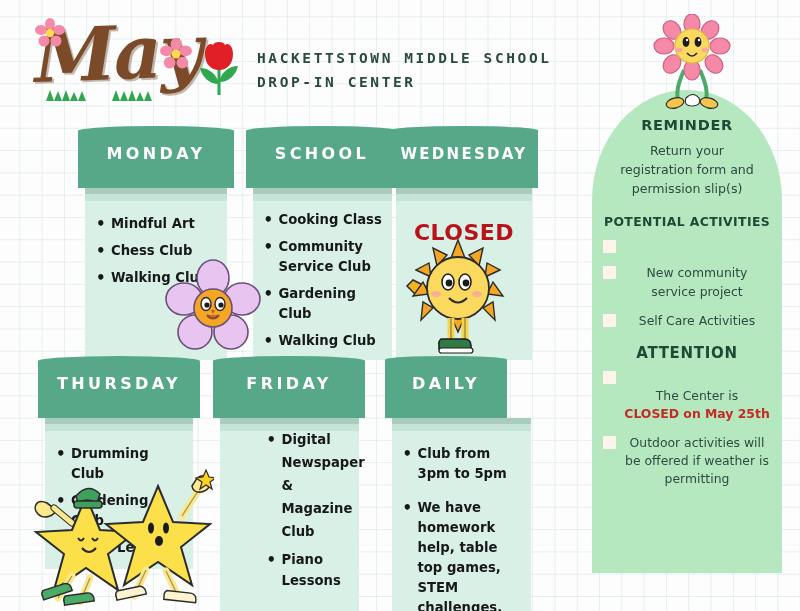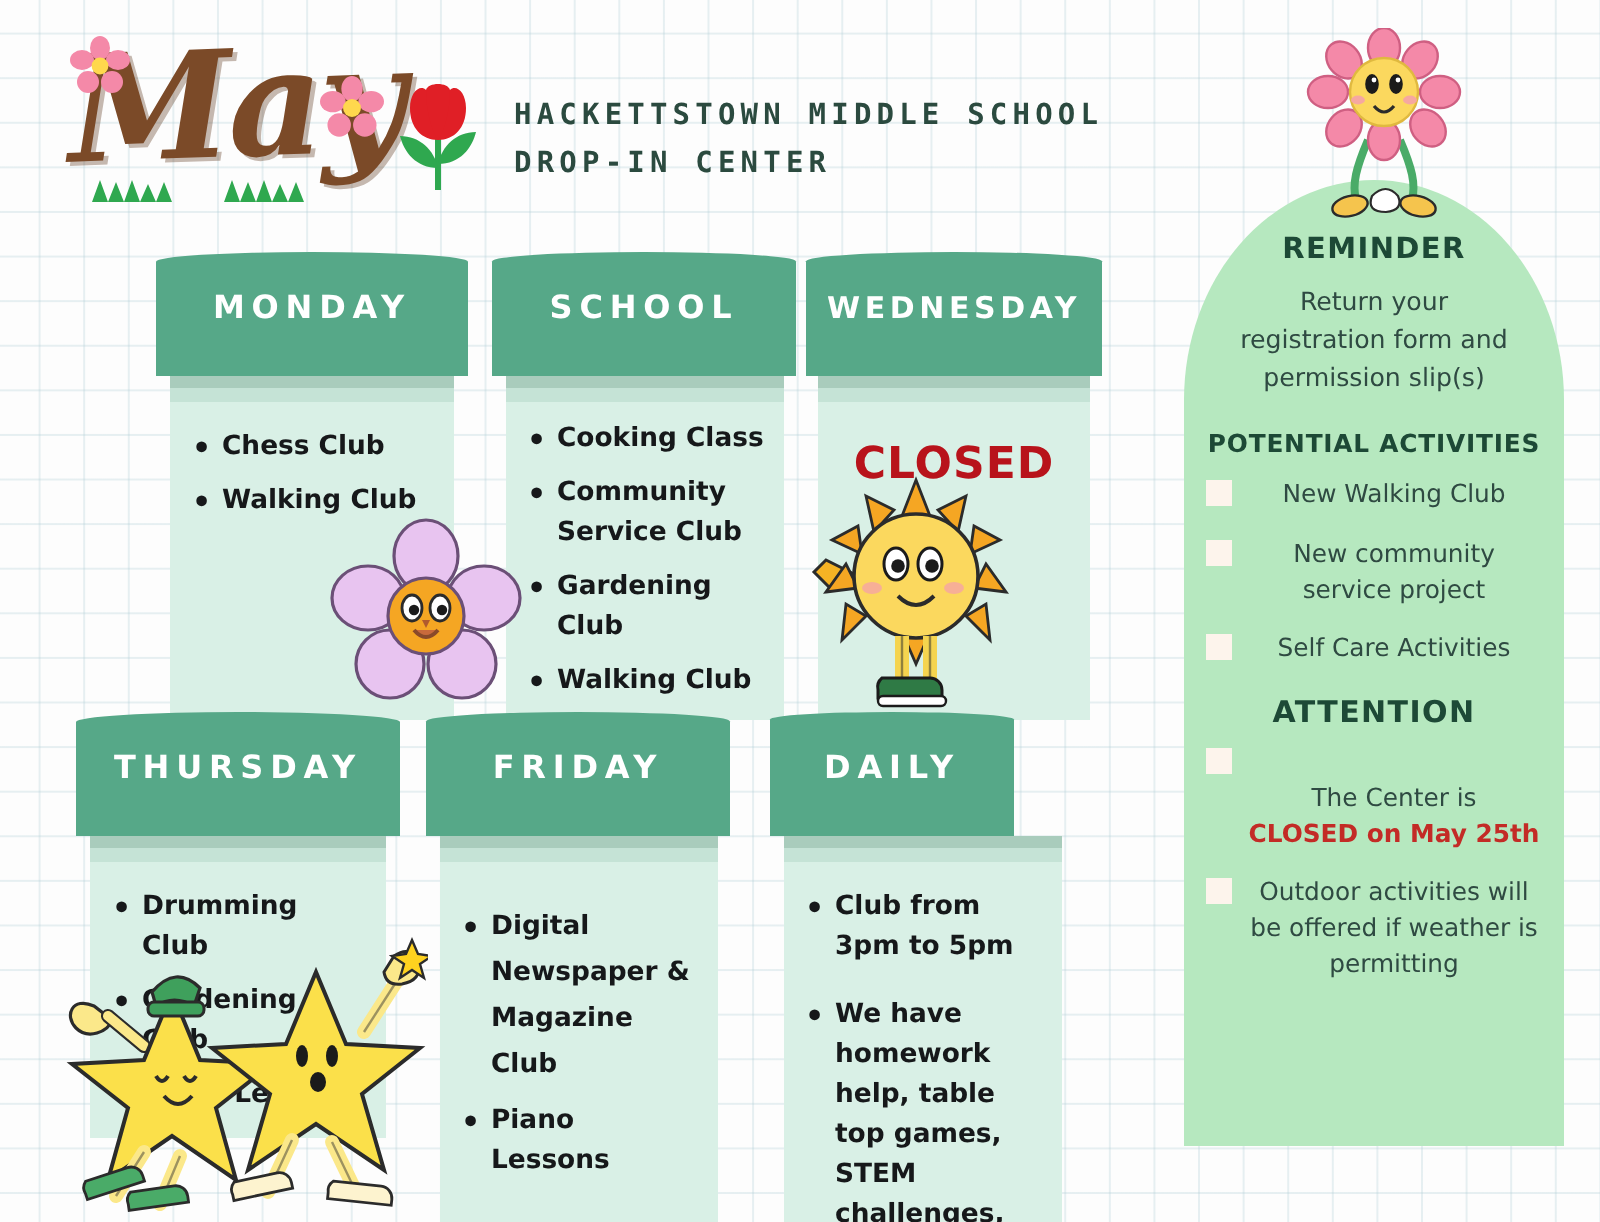--- a/index.html
+++ b/index.html
@@ -216,20 +216,21 @@
   </div>
 
   <div class="day-col" style="left:78px;top:126px;width:156px;">
     <div class="arch" style="width:156px;">
       <span class="arch-label">MONDAY</span>
     </div>
     <div class="arch-shadow" style="width:142px;"></div>
     <div class="col-body" style="width:142px;height:166px;">
       <div class="inner-shadow"></div>
       <ul class="col-list">
+        <li>Mindful Art</li>
         <li>Chess Club</li>
         <li>Walking Club</li>
       </ul>
     </div>
   </div>
 
   <div class="day-col" style="left:246px;top:126px;width:152px;">
     <div class="arch" style="width:152px;">
       <span class="arch-label">SCHOOL</span>
     </div>
@@ -238,21 +239,21 @@
       <div class="inner-shadow"></div>
       <ul class="col-list" style="padding-top:16px;">
         <li>Cooking Class</li>
         <li>Community Service Club</li>
         <li>Gardening Club</li>
         <li>Walking Club</li>
       </ul>
     </div>
   </div>
 
-  <div class="day-col" style="left:403px;top:126px;width:148px;">
+  <div class="day-col" style="left:390px;top:126px;width:148px;">
     <div class="arch" style="width:148px;">
       <span class="arch-label" style="letter-spacing:2.3px;font-size:15px;">WEDNESDAY</span>
     </div>
     <div class="arch-shadow" style="width:136px;"></div>
     <div class="col-body" style="width:136px;height:166px;">
       <div class="inner-shadow"></div>
       <div class="closed-big">CLOSED</div>
     </div>
   </div>
 
@@ -324,21 +325,21 @@
     </div>
   </div>
 
   <div class="day-col" style="left:213px;top:356px;width:152px;">
     <div class="arch" style="width:152px;">
       <span class="arch-label">FRIDAY</span>
     </div>
     <div class="arch-shadow" style="width:139px;"></div>
     <div class="col-body" style="width:139px;height:215px;">
       <div class="inner-shadow"></div>
-      <ul class="col-list" style="padding-top:28px;">
+      <ul class="col-list" style="padding-top:4px;margin-left:36px;">
         <li style="line-height:1.75;">Digital Newspaper &amp; Magazine Club</li>
         <li>Piano Lessons</li>
       </ul>
     </div>
   </div>
 
   <div class="day-col" style="left:385px;top:356px;width:152px;">
     <div class="arch" style="width:122px;">
       <span class="arch-label">DAILY</span>
     </div>
@@ -396,21 +397,20 @@
   <div id="side-panel">
     <div class="side-head">REMINDER</div>
     <div class="side-para">Return your
 registration form and
 permission slip(s)</div>
 
     <div class="side-head pa">POTENTIAL ACTIVITIES</div>
 
     <div class="chk-row">
       <div class="chk-box"></div>
-      <div class="chk-text">New Walking Club</div>
     </div>
     <div class="chk-row">
       <div class="chk-box"></div>
       <div class="chk-text">New community
 service project</div>
     </div>
     <div class="chk-row">
       <div class="chk-box"></div>
       <div class="chk-text">Self Care Activities</div>
     </div>

